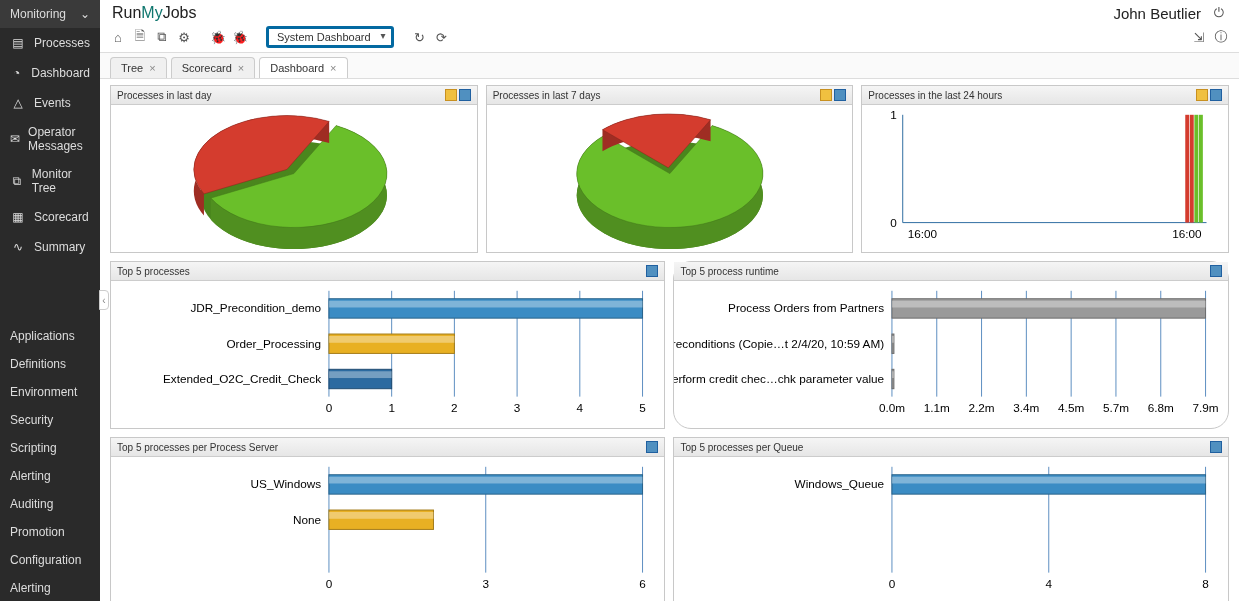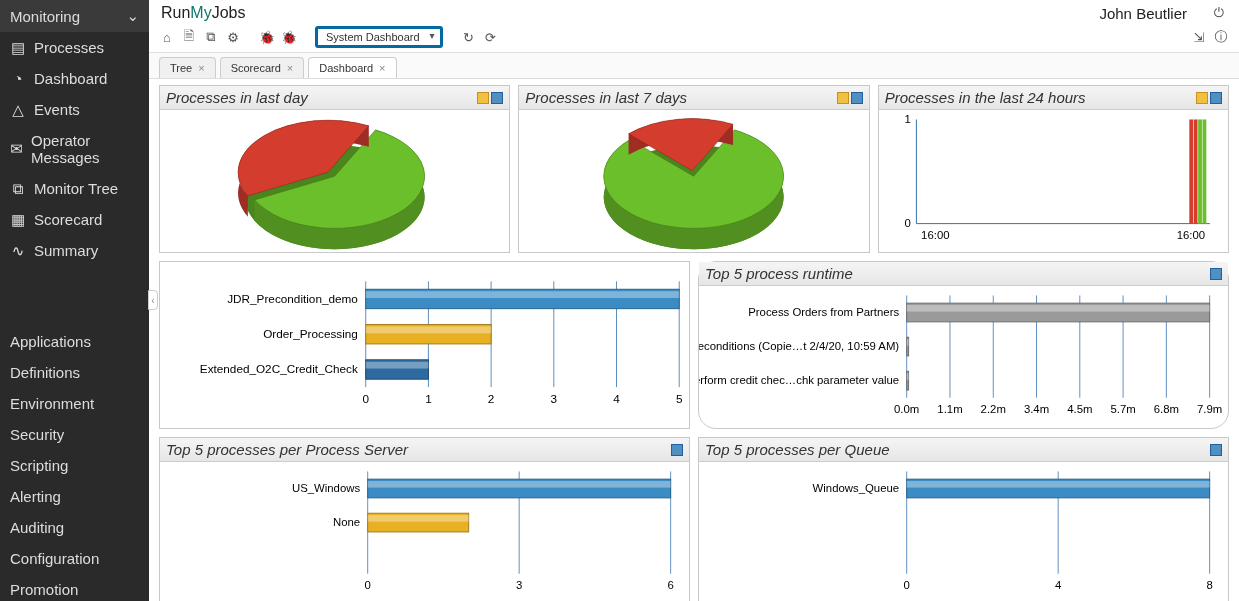--- a/index.html
+++ b/index.html
@@ -1,44 +1,44 @@
 <!DOCTYPE html>
 <html><head>
 <meta charset="utf-8">
 <style>
   * { box-sizing: border-box; margin: 0; padding: 0; }
   body { font-family: Arial, Helvetica, sans-serif; font-size: 12px; color: #333; background: #fff; width: 1239px; height: 601px; overflow: hidden; }
   .app { display: flex; height: 601px; }
   
-  .sidebar { width: 149px; background: #2a2a2a; color: #ddd; display: flex; flex-direction: column; font-size: 15px; }
+  .sidebar { width: 100px; background: #2a2a2a; color: #ddd; display: flex; flex-direction: column; font-size: 12px; }
   .sidebar-header { background: #3a3a3a; padding: 7px 10px; display: flex; justify-content: space-between; align-items: center; }
   .sidebar-item { display: flex; align-items: center; gap: 8px; padding: 7px 10px; cursor: pointer; }
   .sidebar-item .ico { width: 16px; height: 16px; display:flex;align-items:center;justify-content:center; }
   .sidebar-spacer { flex: 0 0 60px; }
   .sidebar-group { padding: 7px 10px; cursor: pointer; }
   
   .main { flex:1; display:flex; flex-direction:column; position:relative; }
   .appbar { display:flex; justify-content:space-between; align-items:center; padding:4px 12px 0 12px; }
   .app-title { font-size:16px; color:#222; }
   .app-title .accent { color:#0f766e; }
-  .app-user { display:flex; align-items:center; gap:24px; color:#222; font-size:15px; }
+  .app-user { display:flex; align-items:center; gap:10px; color:#222; font-size:15px; }
   .toolbar { display:flex; align-items:center; gap:6px; padding:4px 10px; border-bottom:1px solid #ddd; }
   .tbtn { width:16px; height:16px; color:#555; display:flex; align-items:center; justify-content:center; cursor:pointer; font-size:13px; }
   .dropdown { border:3px solid #0369a1; border-radius:3px; padding:2px 20px 2px 8px; font-size:11px; background:#fff; position:relative; cursor:pointer; }
   .dropdown::after { content:"▾"; position:absolute; right:5px; top:1px; font-size:10px; color:#555; }
   .collapse-handle { position:absolute; left:-1px; top:290px; width:10px; height:20px; border:1px solid #ccc; background:#fff; border-radius:0 4px 4px 0; display:flex; align-items:center; justify-content:center; font-size:10px; color:#888; cursor:pointer; z-index:5; }
   
   .tabs { display:flex; gap:4px; padding:4px 10px 0 10px; border-bottom:1px solid #ddd; background:#fafafa; }
   .tab { background:#f0f0f0; border:1px solid #ccc; border-bottom:none; padding:4px 10px; border-radius:4px 4px 0 0; display:flex; align-items:center; gap:6px; font-size:11px; cursor:pointer; }
   .tab.active { background:#fff; }
   .tab .close { font-size:11px; color:#888; cursor:pointer; }
   
   .dash { flex:1; overflow:hidden; padding:6px 10px; display:grid; grid-template-columns: repeat(6, 1fr); grid-template-rows: 168px 168px 168px; gap:8px; }
   .panel { border:1px solid #c8c8c8; display:flex; flex-direction:column; background:#fff; }
-  .panel-header { background:linear-gradient(#f5f5f5,#e6e6e6); border-bottom:1px solid #ccc; padding:3px 6px; font-size:15px; display:flex; justify-content:space-between; align-items:center;font-style:italic; }
+  .panel-header { background:linear-gradient(#f5f5f5,#e6e6e6); border-bottom:1px solid #ccc; padding:3px 6px; font-size:10px; display:flex; justify-content:space-between; align-items:center; }
   .panel-header .ph-icons { display:flex; gap:2px; }
   .ph-ico { width:12px; height:12px; background:#f0c040; border:1px solid #c89020; }
   .ph-ico.b { background:#5090c0; border-color:#2060a0; }
   .panel-body { flex:1; position:relative; overflow:hidden; }
   .p1 { grid-column: 1 / span 2; grid-row:1; }
   .p2 { grid-column: 3 / span 2; grid-row:1; }
   .p3 { grid-column: 5 / span 2; grid-row:1; }
   .p4 { grid-column: 1 / span 3; grid-row:2; }
   .p5 { grid-column: 4 / span 3; grid-row:2;border-radius:18px; }
   .p6 { grid-column: 1 / span 3; grid-row:3;justify-content:center; }
@@ -84,22 +84,22 @@
       <span>Summary</span>
     </div>
     <div class="sidebar-spacer"></div>
     <div class="sidebar-group"><span>Applications</span></div>
     <div class="sidebar-group"><span>Definitions</span></div>
     <div class="sidebar-group"><span>Environment</span></div>
     <div class="sidebar-group"><span>Security</span></div>
     <div class="sidebar-group"><span>Scripting</span></div>
     <div class="sidebar-group"><span>Alerting</span></div>
     <div class="sidebar-group"><span>Auditing</span></div>
+    <div class="sidebar-group"><span>Promotion</span></div>
     <div class="sidebar-group"><span>Configuration</span></div>
-    <div class="sidebar-group"><span>Promotion</span></div>
     <div class="sidebar-group"><span>Alerting</span></div>
     <div class="sidebar-group"><span>Custom</span></div>
 
   </div>
 
   <div class="main">
     <div class="collapse-handle">‹</div>
     <div class="appbar">
       <div class="app-title">
         <span>Run</span><span class="accent">My</span><span>Jobs</span>
@@ -196,20 +196,26 @@
               <text x="50" y="136" text-anchor="middle" font-size="12">16:00</text>
               <text x="320" y="136" text-anchor="middle" font-size="12">16:00</text>
               <rect x="318.3" y="10" width="4" height="110" fill="#d43c2e"></rect>
               <rect x="322.95" y="10" width="4" height="110" fill="#d43c2e"></rect>
               <rect x="327.59999999999997" y="10" width="4" height="110" fill="#6abf2a"></rect>
               <rect x="332.25" y="10" width="4" height="110" fill="#6abf2a"></rect>
             </svg></div>
       </div>
 
       <div class="panel p4">
+        <div class="panel-header">
+            <span>Top 5 processes</span>
+          <span class="ph-icons">
+              <span class="ph-ico b"></span>
+            </span>
+          </div>
         <div class="panel-body"><svg id="svg-bar4" viewBox="0 0 540 150" width="100%" height="100%">
               <line x1="210" x2="210" y1="10" y2="118" stroke="#5a8cc0" stroke-width="1"></line>
               <text x="210" y="134" text-anchor="middle" font-size="12">0</text>
               <line x1="274" x2="274" y1="10" y2="118" stroke="#5a8cc0" stroke-width="1"></line>
               <text x="274" y="134" text-anchor="middle" font-size="12">1</text>
               <line x1="338" x2="338" y1="10" y2="118" stroke="#5a8cc0" stroke-width="1"></line>
               <text x="338" y="134" text-anchor="middle" font-size="12">2</text>
               <line x1="402" x2="402" y1="10" y2="118" stroke="#5a8cc0" stroke-width="1"></line>
               <text x="402" y="134" text-anchor="middle" font-size="12">3</text>
               <line x1="466" x2="466" y1="10" y2="118" stroke="#5a8cc0" stroke-width="1"></line>

